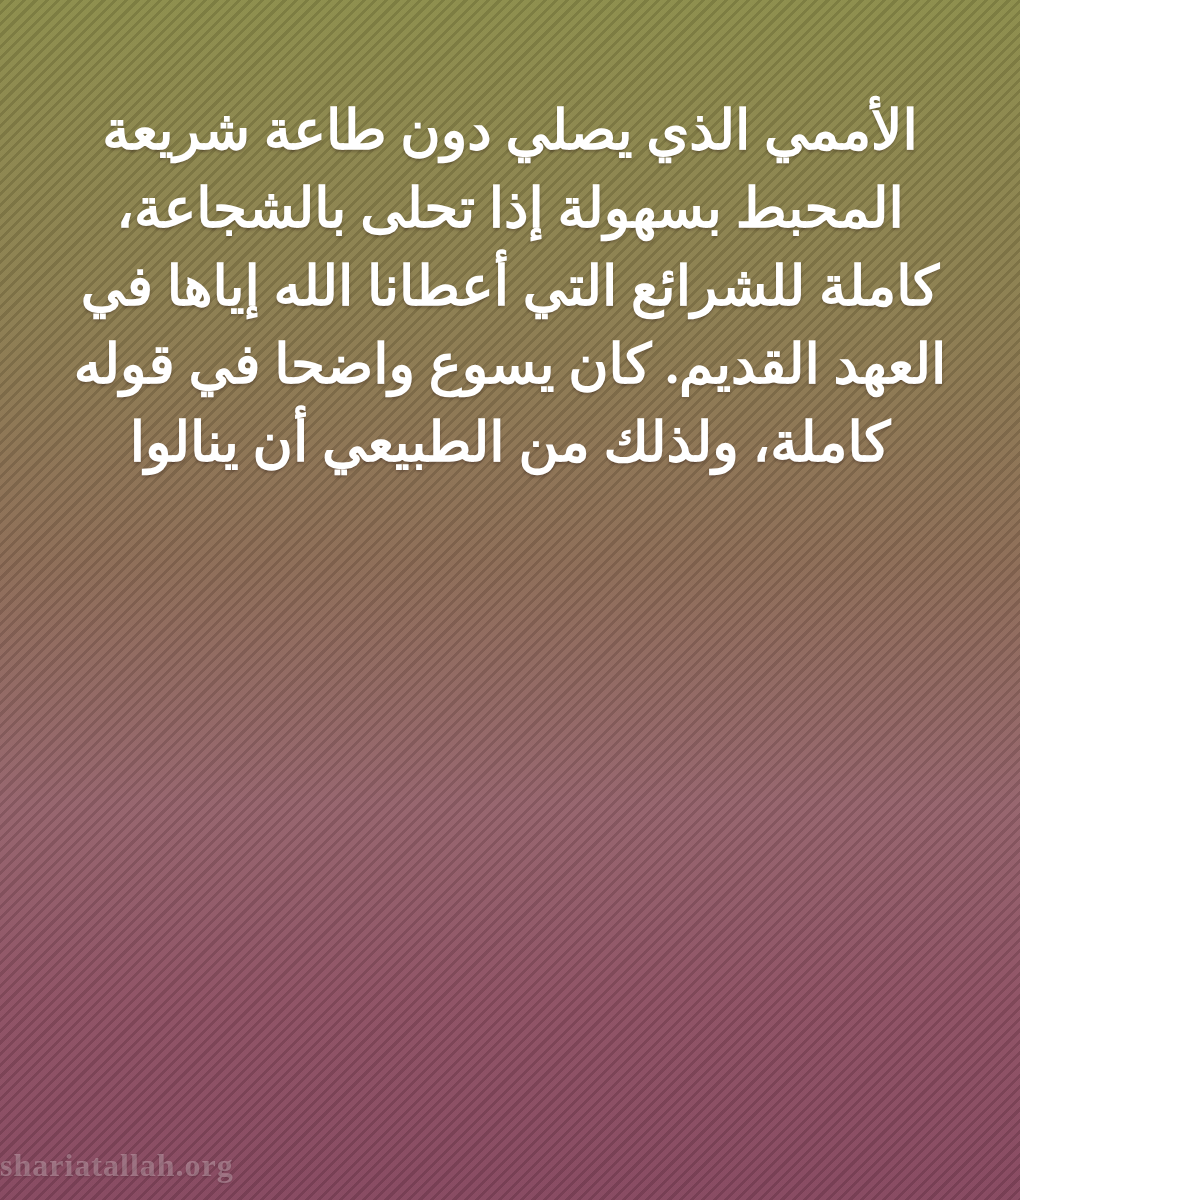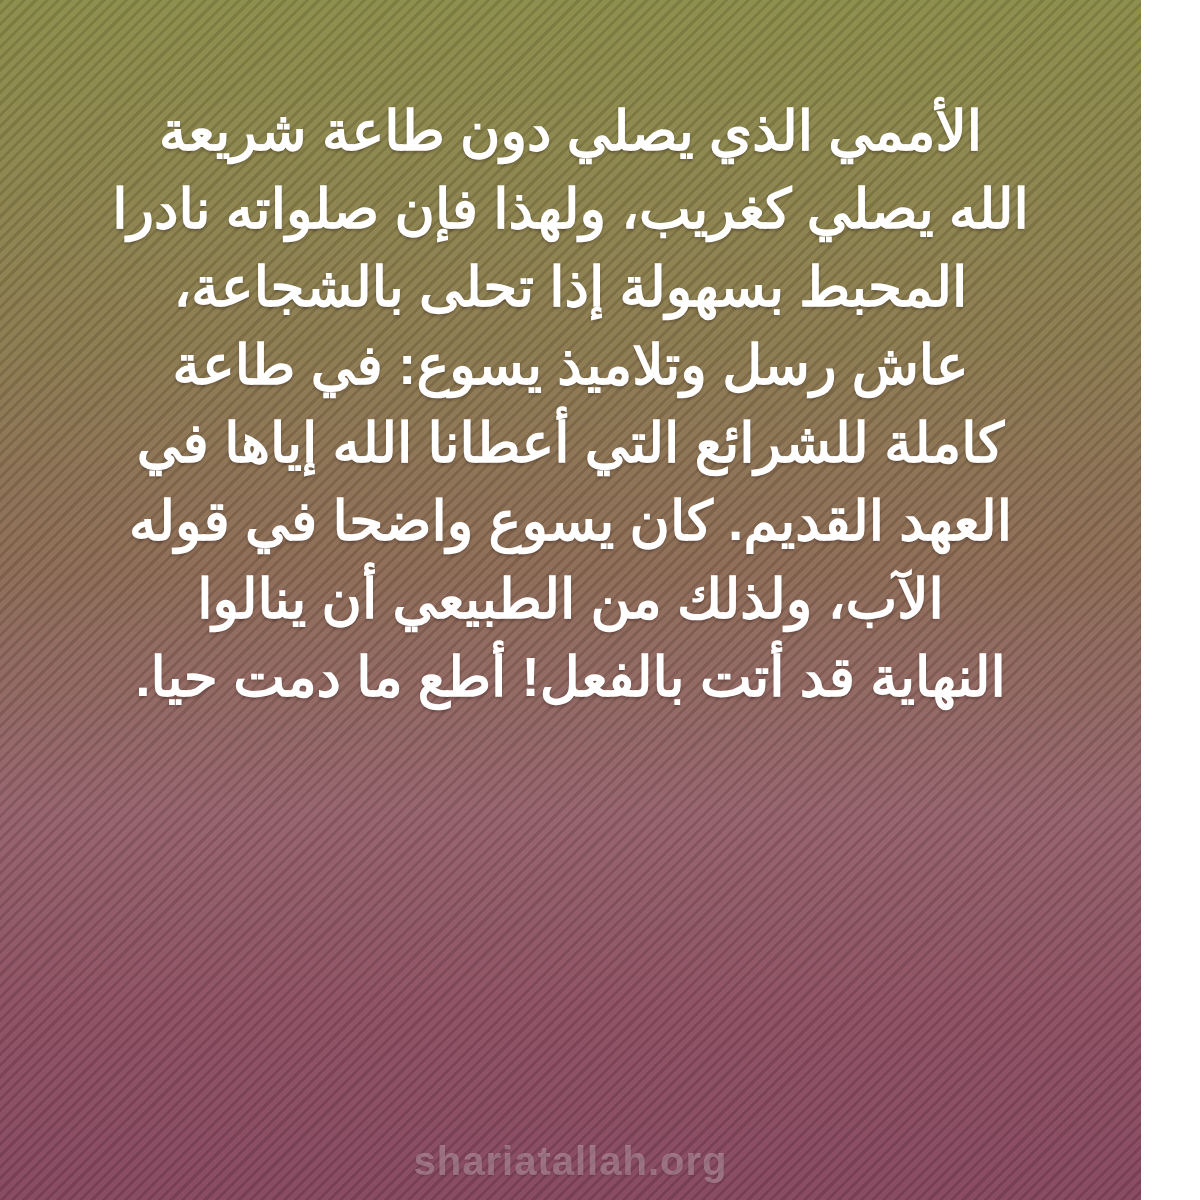--- a/index.html
+++ b/index.html
@@ -1,27 +1,27 @@
 <!DOCTYPE html>
 <html lang="ar"><head>
 <meta charset="utf-8">
 <style>
   html,body{margin:0;padding:0;}
   .canvas{
     position:relative;
-    width:1141px;height:1200px;
+    width:1020px;height:1200px;
     overflow:hidden;
     background:linear-gradient(180deg,
       #8b8c49 0%,
       #8b7e4e 24%,
       #8c6b55 47%,
       #95626b 67%,
       #8d4f62 84%,
       #85465e 100%);
-    font-family:Liberation Sans, sans-serif;
+    font-family:Liberation Serif, serif;
   }
   .stripes{
     position:absolute;inset:0;
     background:repeating-linear-gradient(135deg,
       rgba(0,0,0,0.10) 0px, rgba(0,0,0,0.10) 3px,
       rgba(255,255,255,0.03) 3px, rgba(255,255,255,0.03) 8px);
     pointer-events:none;
   }
   .quote{
     position:absolute;
@@ -31,39 +31,35 @@
     color:#ffffff;
     font-weight:bold;
     font-size:55px;
     line-height:78px;
     text-shadow:0 2px 3px rgba(40,20,20,0.30);
   }
   .quote .line{white-space:nowrap;}
   .watermark{
     position:absolute;
     left:0;right:0;bottom:16px;
-    text-align:center;
     font-weight:bold;
-    font-size:40px;
+    font-size:32px;
     letter-spacing:1px;
     color:rgba(245,235,240,0.30);
     text-shadow:0 1px 2px rgba(60,20,35,0.25);
   }
 </style>
 </head>
 <body>
 
 <div class="canvas">
   <div class="stripes"></div>
 
   <div class="quote" dir="rtl">
     <div class="line">الأممي الذي يصلي دون طاعة شريعة</div>
-    <div class="line">الله يصلي كغريب، ولهذا فإن صلواته نادرا</div>
     <div class="line">المحبط بسهولة إذا تحلى بالشجاعة،</div>
-    <div class="line">عاش رسل وتلاميذ يسوع: في طاعة</div>
     <div class="line">كاملة للشرائع التي أعطانا الله إياها في</div>
     <div class="line">العهد القديم. كان يسوع واضحا في قوله</div>
-    <div class="line">الآب، ولذلك من الطبيعي أن ينالوا</div>
-    <div class="line">النهاية قد أتت بالفعل! أطع ما دمت حيا.</div>
+    <div class="line">كاملة، ولذلك من الطبيعي أن ينالوا</div>
   </div>
 
   <div class="watermark">shariatallah.org</div>
 </div>
 
 </body></html>

